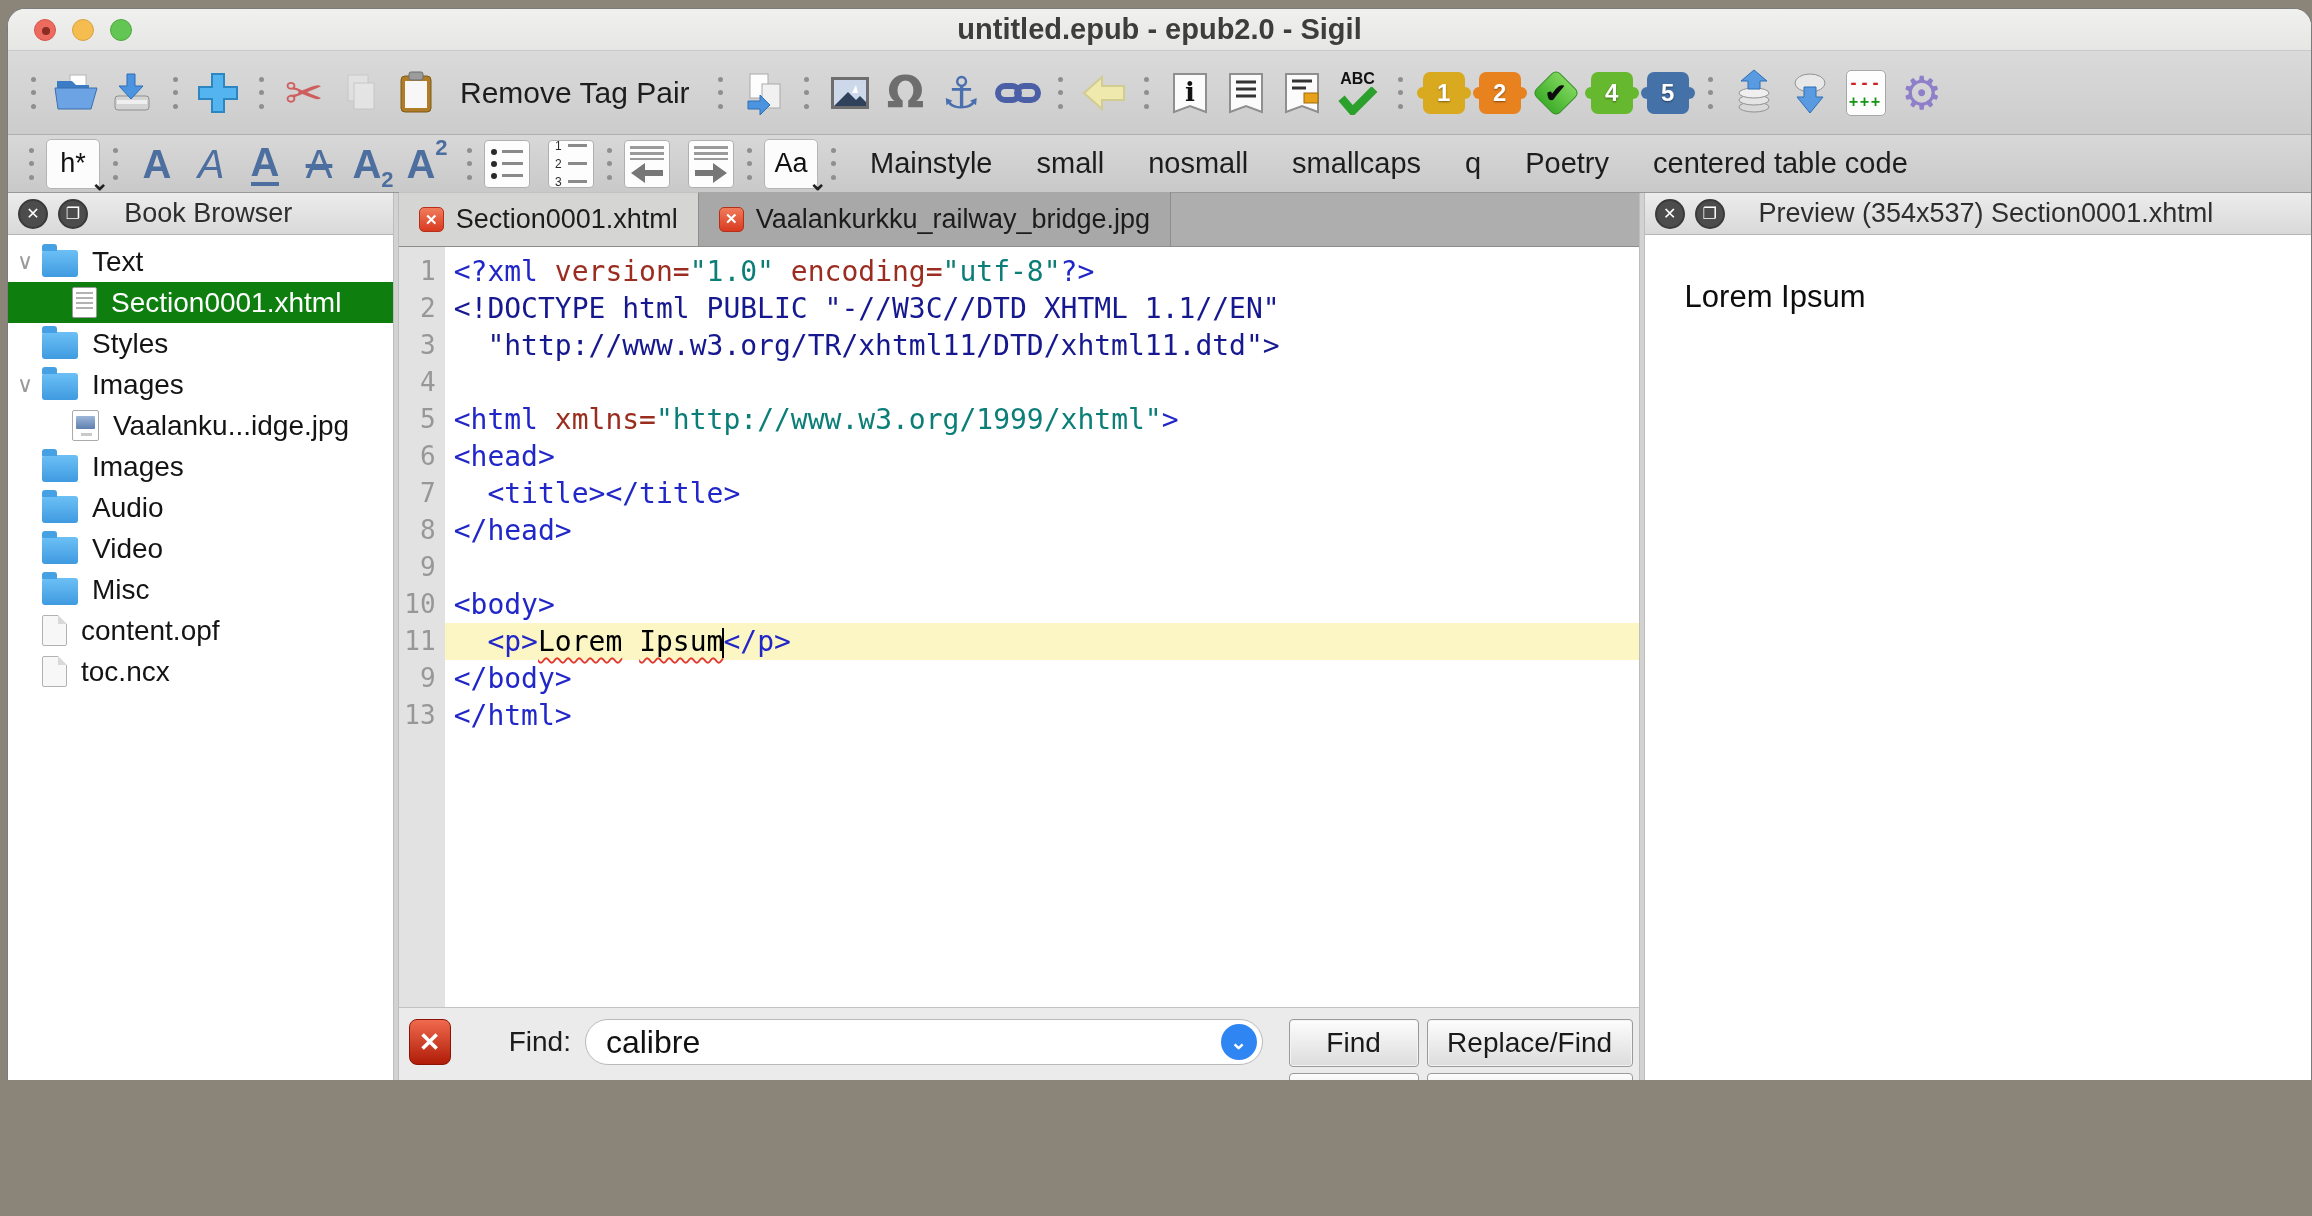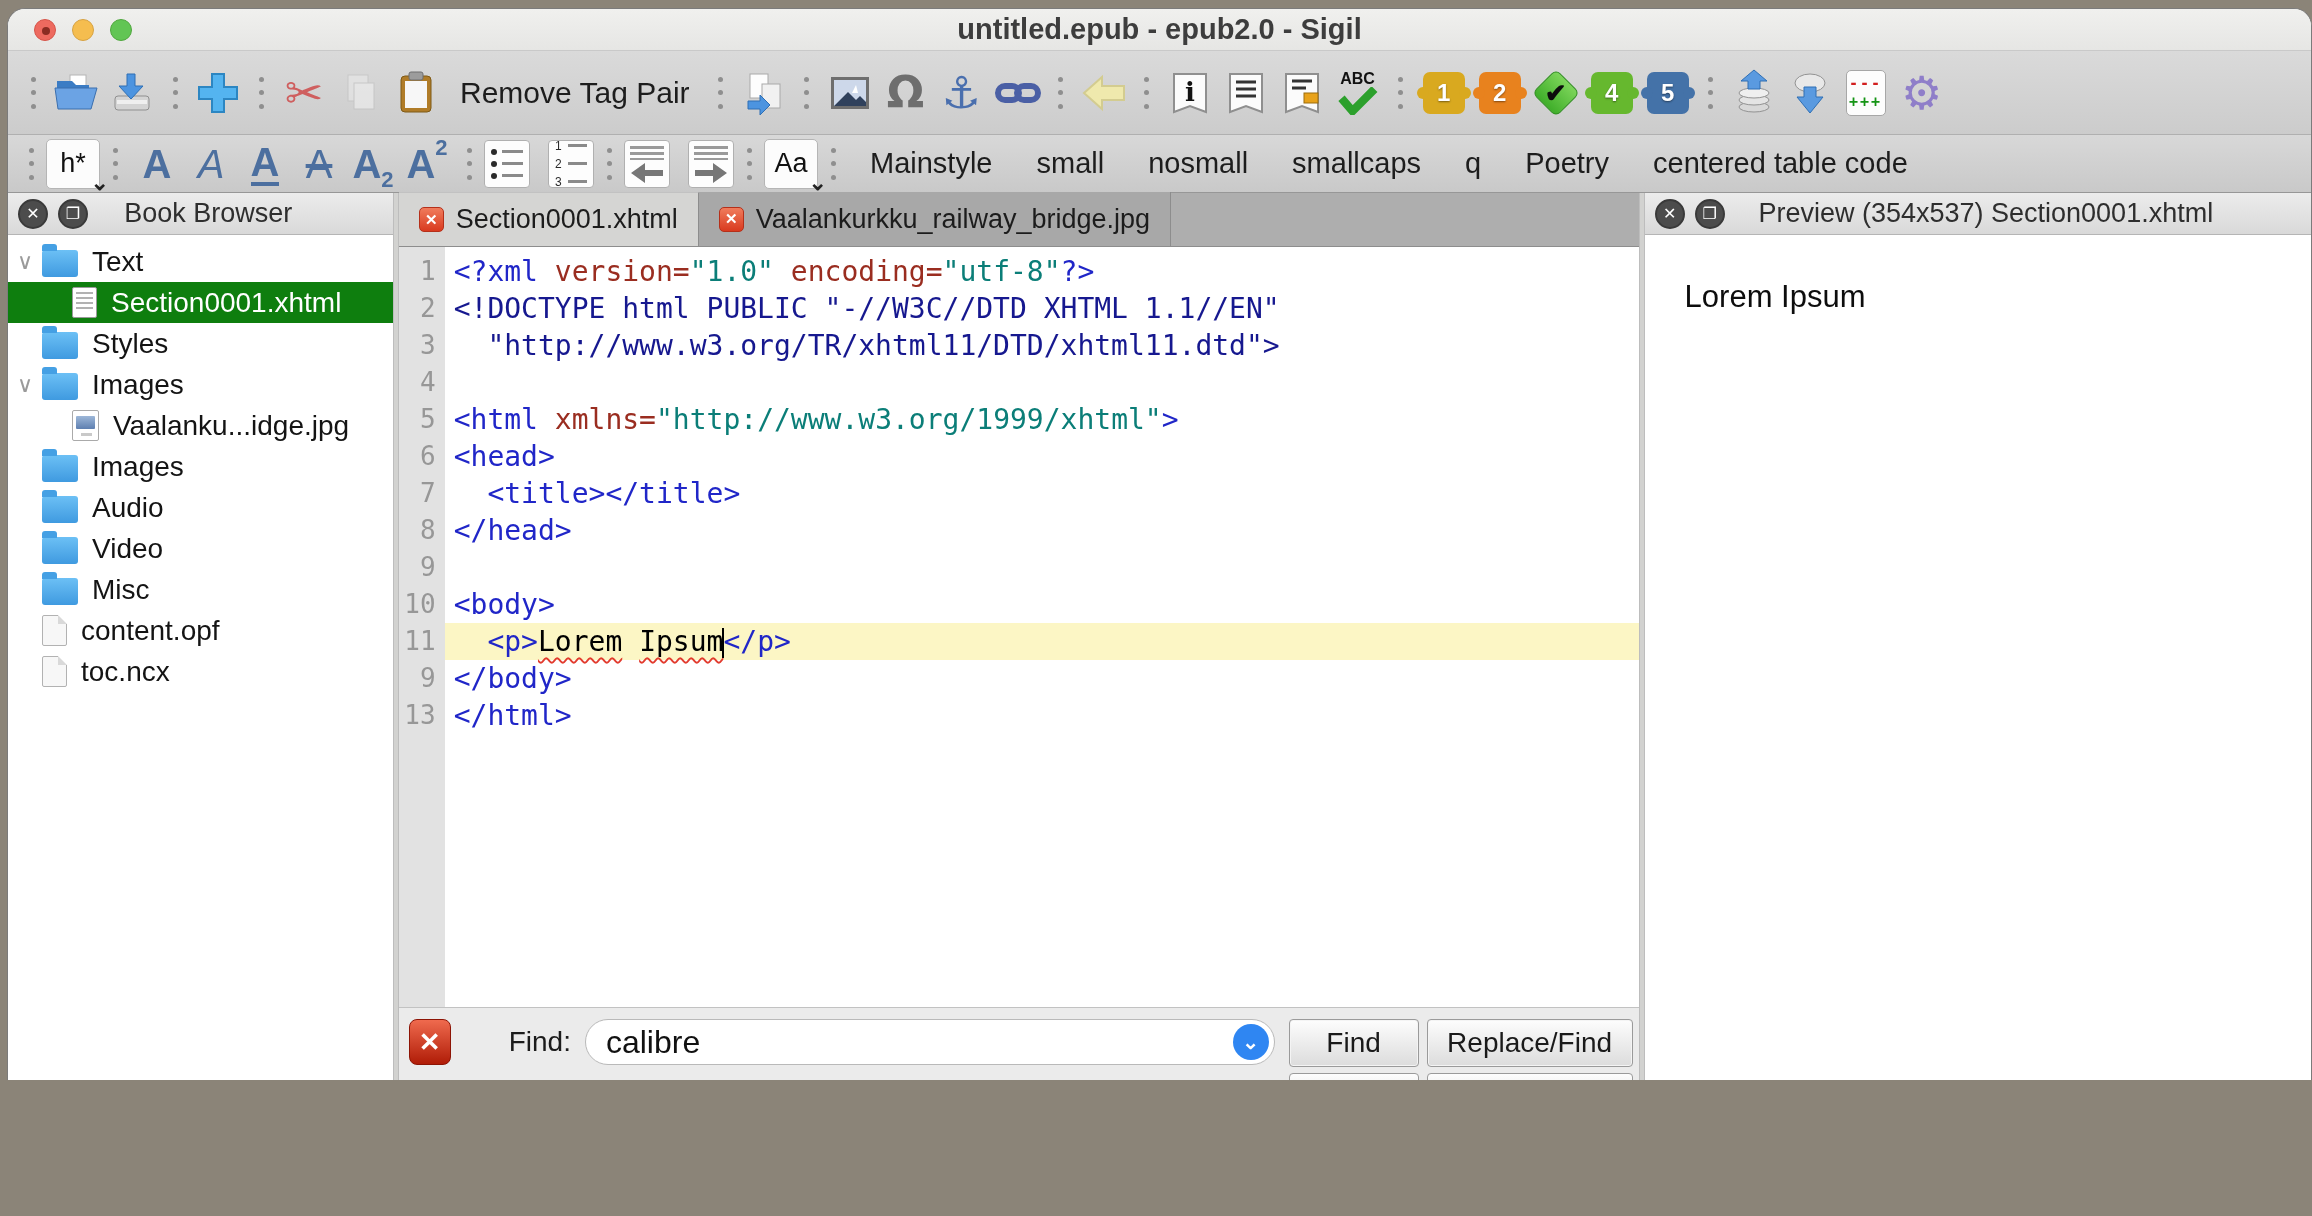--- a/index.html
+++ b/index.html
@@ -159,21 +159,21 @@
   .find-label { font-size:28px; color:#1c1c1c; line-height:46px; margin-right:14px; flex:none; }
   .find-field { flex:1; height:46px; background:#fff; border:1px solid #b9b9b9; border-radius:23px;
     display:flex; align-items:center; padding:0 5px 0 20px; margin-right:14px; min-width:0; }
   .find-field input { flex:1; border:none; outline:none; font-size:32px; color:#111;
     font-family:"Liberation Sans", sans-serif; background:transparent; min-width:0; }
   .combo-dd { width:36px; height:36px; border-radius:50%; background:#2f86f2; color:#fff;
     display:flex; align-items:center; justify-content:center; font-size:20px; font-weight:bold; flex:none; }
   .fbtn { height:48px; background:linear-gradient(#fdfdfd,#dcdcdc); border:1px solid #9a9a9a;
     border-radius:4px; box-shadow:inset 0 0 0 1px #f4f4f4; font-size:28px; color:#1a1a1a;
     display:flex; align-items:center; justify-content:center; flex:none; }
-  .fbtn.find { width:130px; margin-right:8px; }
+  .fbtn.find { width:130px; margin-right:8px;margin-left:12px; }
   .fbtn.repl { width:206px; }
   .stub { position:absolute; top:65px; height:30px; background:linear-gradient(#fdfdfd,#e2e2e2);
     border:1px solid #9a9a9a; border-radius:4px; }
   .stub.s1 { right:220px; width:130px; }
   .stub.s2 { right:6px; width:206px; }
 
   
   .preview-col { width:667px; display:flex; flex-direction:column; background:#fff; }
   .preview-body { flex:1; padding:44px 0 0 40px; }
   .preview-text { font-size:31px; color:#0d0d0d; }

